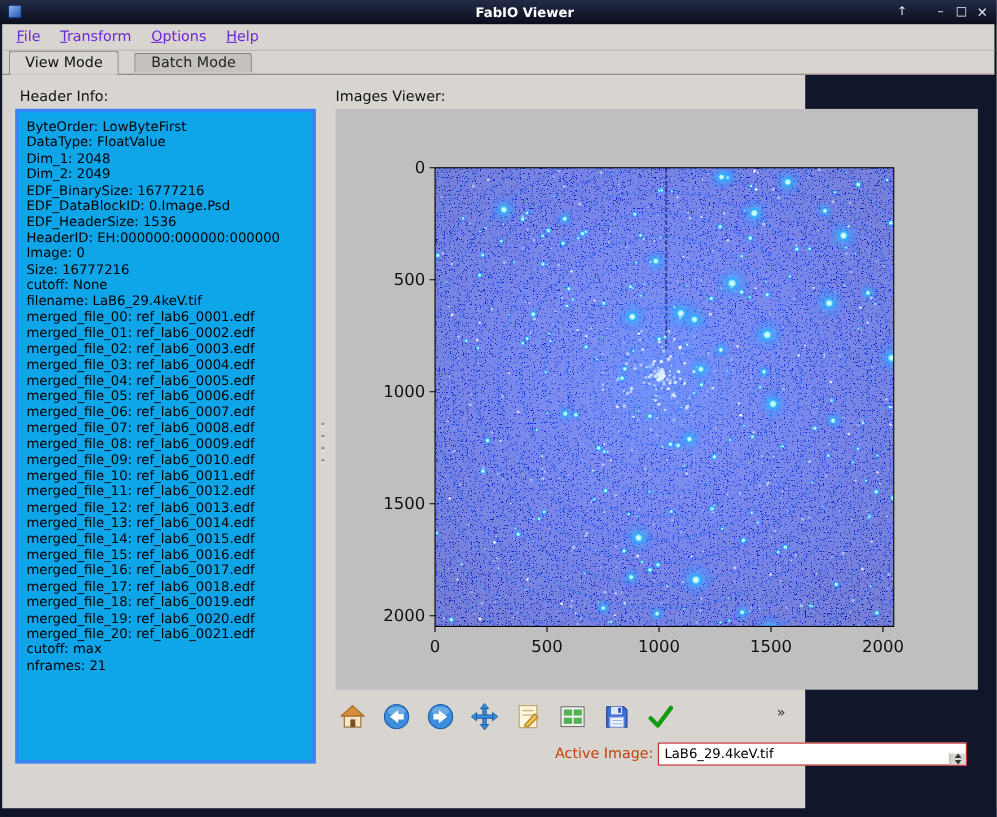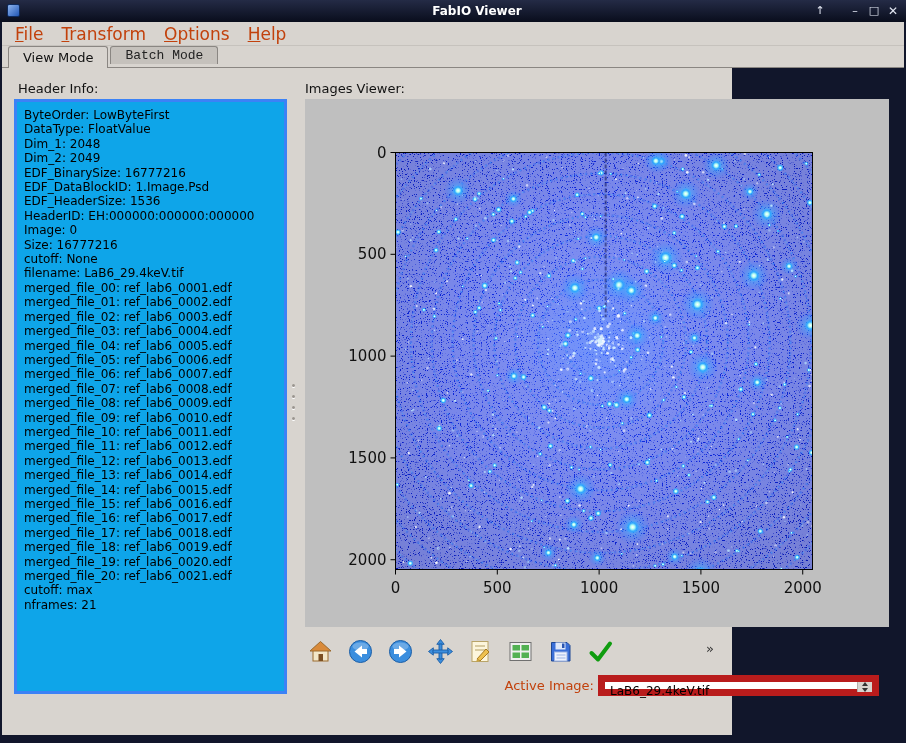--- a/index.html
+++ b/index.html
@@ -14,30 +14,30 @@
               background:linear-gradient(135deg,#8db4ef,#2257b6); border:1px solid #0d2a5e; }
   .win-title { flex:1; text-align:center; color:#ffffff; font-size:12px; font-weight:bold;padding-left:48px; }
   .win-controls { position:absolute; right:5px; top:0; height:22px; display:flex; align-items:center; gap:3px; }
   .wbtn { width:16px; height:16px; line-height:16px; text-align:center; font-size:11px; color:#e3e7f2; }
   .wbtn.shade { margin-right:16px; }
   .wbtn.close { font-size:12px; }
 
   
   .menubar { position:absolute; top:22px; left:2px; width:902px; height:24px; background:#d8d4cf;
              display:flex; align-items:center; padding-left:4px; border-bottom:1px solid #c6c2bd; }
-  .menu-item { padding:3px 9px; font-size:17px; color:#c2410c; }
+  .menu-item { padding:3px 9px; font-size:13px; color:#6d28d9; }
 
   
   .tabstrip { position:absolute; top:46px; left:2px; width:902px; height:22px; background:#d8d4cf; }
   .tabline  { position:absolute; top:67px; left:2px; width:902px; height:1px; background:#8a8682; z-index:1; }
-  .tabbar   { position:absolute; top:46px; left:8px; height:21px; display:flex; align-items:flex-start; z-index:2; }
+  .tabbar   { position:absolute; top:46px; left:8px; height:21px; display:flex; align-items:center; z-index:2; }
   .tab { font-size:13px; color:#111; padding:0 14px; display:flex; align-items:center;
          border:1px solid #8a8682; border-bottom:none; border-radius:3px 3px 0 0; }
   .tab.active { height:22px; margin-bottom:-1px; background:#d8d4cf; z-index:3; }
-  .tab:not(.active) { height:18px; background:#c5c1bc; margin-left:2px; color:#222;font-family:Liberation Mono, monospace; }
+  .tab:not(.active) { height:18px; background:#c5c1bc; margin-left:14px; color:#222; }
 
   
   .content { position:absolute; top:68px; left:2px; width:730px; height:667px; background:#d8d4cf;padding-left:21px; }
   .panel-label { position:absolute; font-size:13px; color:#111; }
   .hdr-label { left:16px; top:13px; }
   .viewer-label { left:303px; top:13px; }
 
   .header-box { position:absolute; left:12px; top:31px; width:273px; height:595px; background:#0ea5e9;
                 border:3px solid #3b82f6; padding:6px 4px 6px 7px; overflow:hidden; }
   .header-line { font-size:12px; line-height:14.4px; color:#000; white-space:pre; }
@@ -48,21 +48,21 @@
 
   .canvas { position:absolute; left:303px; top:31px; width:584px; height:528px; background:#bfbfbf; }
 
   .toolbar { position:absolute; left:305px; top:567px; height:32px; display:flex; align-items:center; gap:13px; }
   .tbtn { width:27px; height:27px; display:flex; align-items:center; justify-content:center; }
   .tbtn svg { display:block; }
   .toolbar-more { position:absolute; right:18px; top:573px; font-size:13px; color:#333; }
 
   .ai-label { position:absolute; left:460px; top:610px; width:132px; text-align:right; font-size:13px; color:#c2410c; }
   .combo { position:absolute; left:596px; top:607px; width:281px; height:21px; background:#ffffff;
-           border:7px solid #b91c1c; display:flex; align-items:flex-start; }
+           border:1px solid #b91c1c; display:flex; align-items:flex-end; }
   .combo-text { flex:1; font-size:12px; line-height:19px; padding-left:5px; color:#000;
                 white-space:nowrap; overflow:hidden; }
   .combo-spin { width:15px; border-left:1px solid #b5b1ac; background:#d8d4cf; display:flex;
                 flex-direction:column; align-items:center; justify-content:center; gap:2px; }
   .combo-spin i { width:0; height:0; border-left:3.5px solid transparent; border-right:3.5px solid transparent; }
   .combo-spin .up { border-bottom:4px solid #333; }
   .combo-spin .dn { border-top:4px solid #333; }
 
   .bottombar { position:absolute; left:0; bottom:0; width:906px; height:8px; background:#11162b; }
 </style>
@@ -98,21 +98,21 @@
 
   <div class="content">
 
     <div class="panel-label hdr-label">Header Info:</div>
     <div class="header-box" id="header-box">
         <div class="header-line">ByteOrder: LowByteFirst</div>
         <div class="header-line">DataType: FloatValue</div>
         <div class="header-line">Dim_1: 2048</div>
         <div class="header-line">Dim_2: 2049</div>
         <div class="header-line">EDF_BinarySize: 16777216</div>
-        <div class="header-line">EDF_DataBlockID: 1.Image.Psd</div>
+        <div class="header-line">EDF_DataBlockID: 0.Image.Psd</div>
         <div class="header-line">EDF_HeaderSize: 1536</div>
         <div class="header-line">HeaderID: EH:000000:000000:000000</div>
         <div class="header-line">Image: 0</div>
         <div class="header-line">Size: 16777216</div>
         <div class="header-line">cutoff: None</div>
         <div class="header-line">filename: LaB6_29.4keV.tif</div>
         <div class="header-line">merged_file_00: ref_lab6_0001.edf</div>
         <div class="header-line">merged_file_01: ref_lab6_0002.edf</div>
         <div class="header-line">merged_file_02: ref_lab6_0003.edf</div>
         <div class="header-line">merged_file_03: ref_lab6_0004.edf</div>

